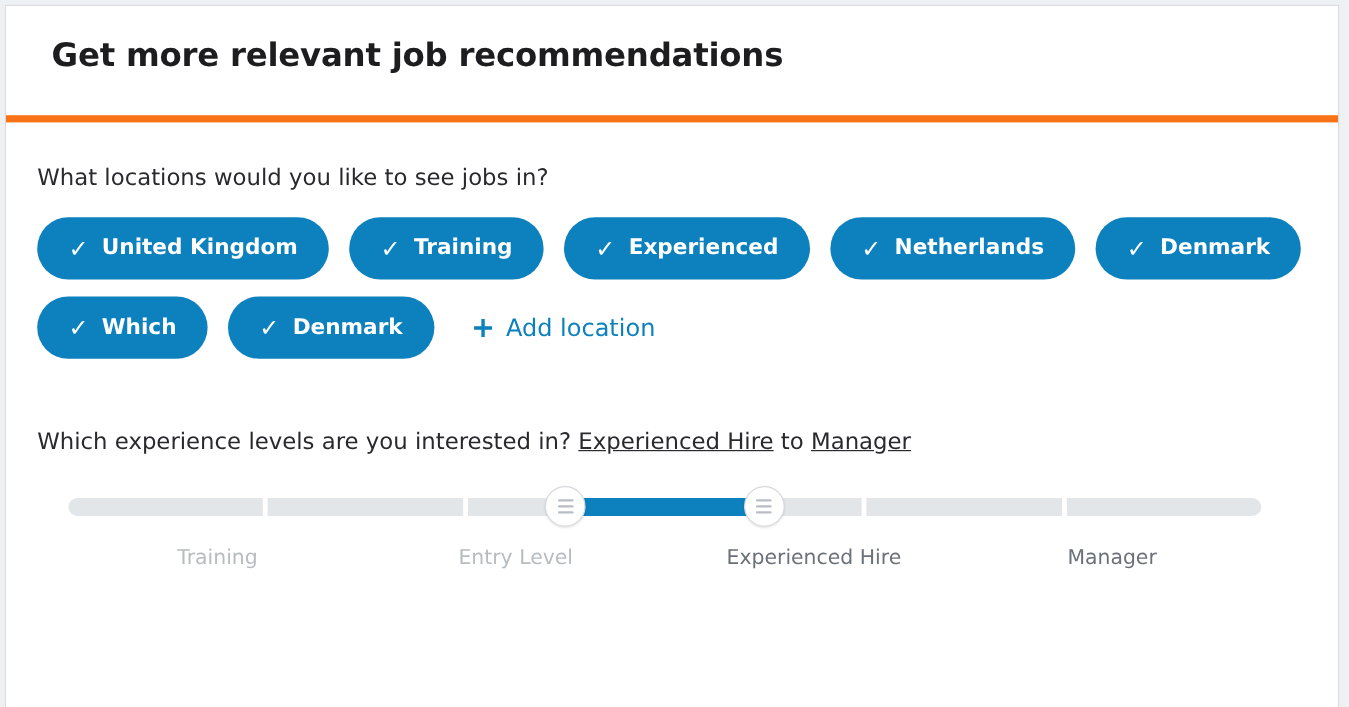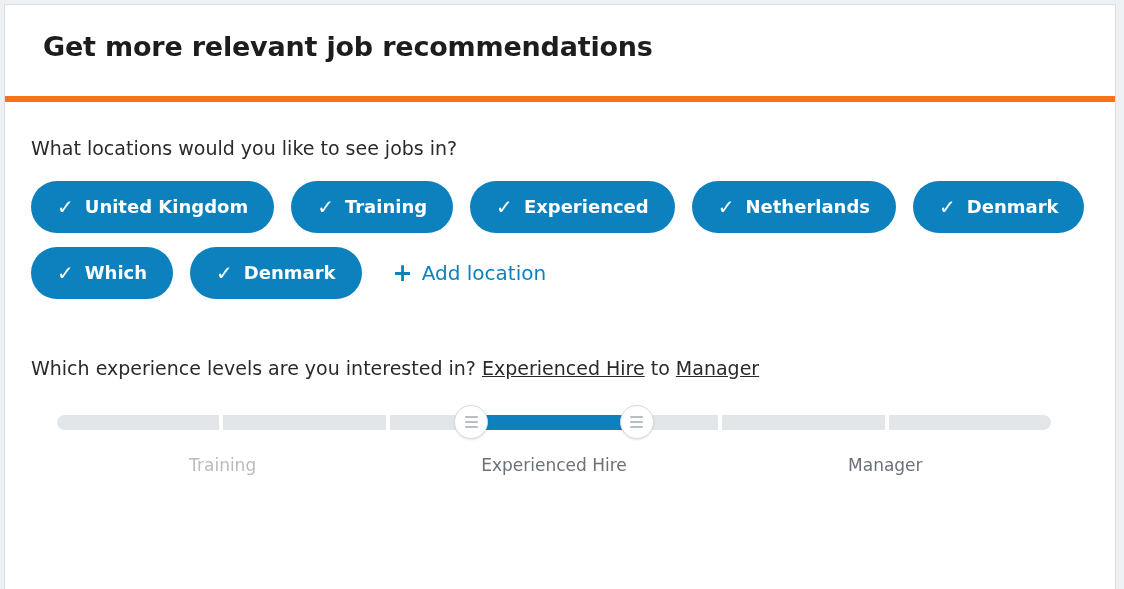--- a/index.html
+++ b/index.html
@@ -262,19 +262,20 @@
         </div>
         <div class="handle" id="handle-right" style="left: 58.3333%;">
           <i></i>
           <i></i>
           <i></i>
         </div>
       </div>
 
       <div class="tick-labels" id="tick-labels">
           <div class="tick">Training</div>
+          <div class="tick">Entry Level</div>
           <div class="tick active">Experienced Hire</div>
           <div class="tick active">Manager</div>
         </div>
     </div>
 
   </div>
 </div>
 
 </body></html>

